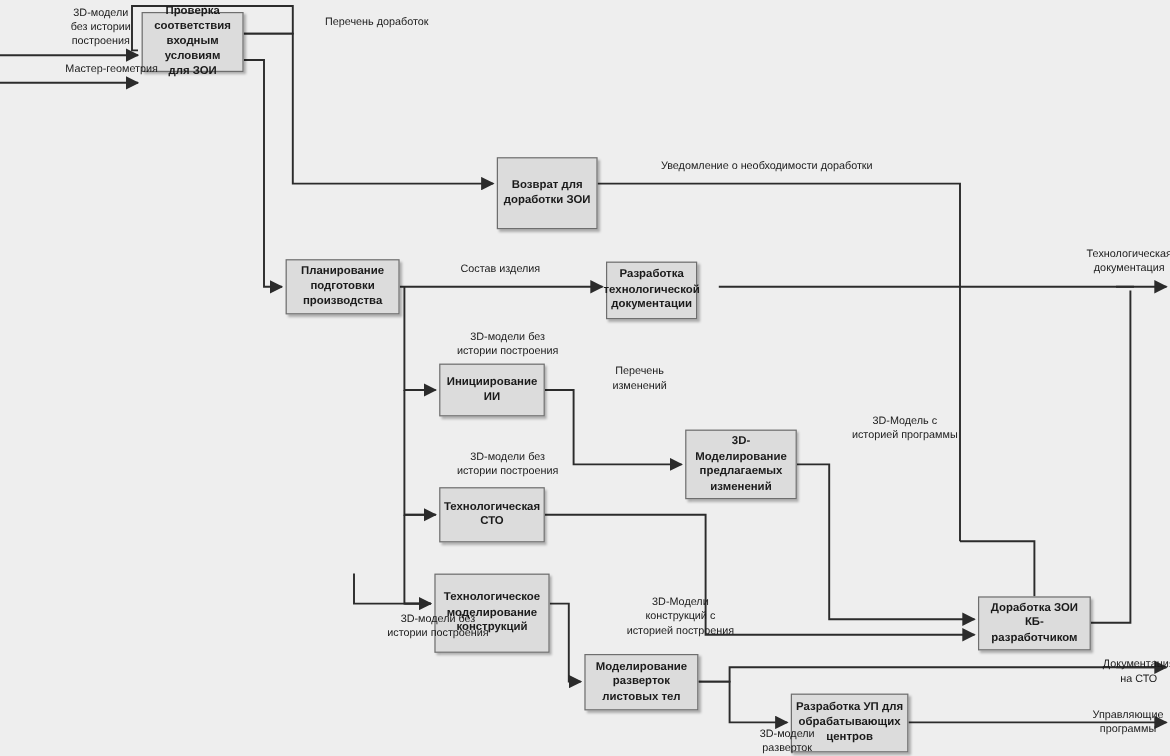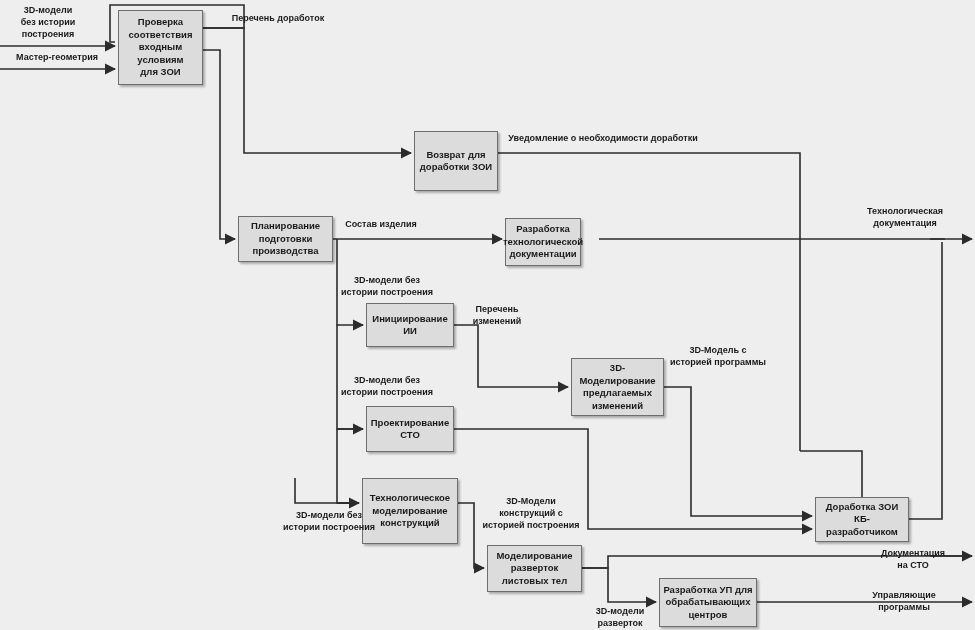--- a/index.html
+++ b/index.html
@@ -24,24 +24,25 @@
     color:#1a1a1a;
     font-weight:700;
     padding:2px 3px;
     white-space:pre-line;
   }
   .lbl{
     position:absolute;
     font-size:9px;
     line-height:12px;
     color:#1a1a1a;
-    font-weight:700;
+    font-weight:400;
     text-align:center;
     white-space:pre-line;
     transform:translateX(-50%);
+    margin-left:36px;
   }
 </style>
 </head>
 <body>
 
 <div id="stage">
 
   <svg id="wires" viewBox="0 0 975 630" xmlns="http://www.w3.org/2000/svg">
     <defs>
       <marker id="ah" viewBox="0 0 10 10" refX="9" refY="5" markerWidth="7" markerHeight="7" orient="auto-start-reverse">
@@ -87,21 +88,21 @@
 
       <path d="M 757 602 L 972 602"></path>
 
       <path d="M 862 497 L 862 451 L 800 451" marker-end="none"></path>
       <path d="M 800 451 L 800 153 L 495 153" marker-end="none"></path>
 
       <path d="M 295 478 L 295 503 L 359 503" marker-end="none"></path>
     </g>
   </svg>
 
-  <div class="node" style="left:118px;top:10px;width:85px;height:75px;">Проверка
+  <div class="node" style="left:118px;top:10px;width:85px;height:50px;">Проверка
 соответствия
 входным условиям
 для ЗОИ</div>
 
   <div class="node" style="left:414px;top:131px;width:84px;height:60px;">Возврат для
 доработки ЗОИ</div>
 
   <div class="node" style="left:238px;top:216px;width:95px;height:46px;">Планирование
 подготовки
 производства</div>
@@ -111,21 +112,21 @@
 документации</div>
 
   <div class="node" style="left:366px;top:303px;width:88px;height:44px;">Инициирование
 ИИ</div>
 
   <div class="node" style="left:571px;top:358px;width:93px;height:58px;">3D-
 Моделирование
 предлагаемых
 изменений</div>
 
-  <div class="node" style="left:366px;top:406px;width:88px;height:46px;">Проектирование
+  <div class="node" style="left:366px;top:406px;width:88px;height:46px;">Технологическая
 СТО</div>
 
   <div class="node" style="left:362px;top:478px;width:96px;height:66px;">Технологическое
 моделирование
 конструкций</div>
 
   <div class="node" style="left:487px;top:545px;width:95px;height:47px;">Моделирование
 разверток
 листовых тел</div>
 

